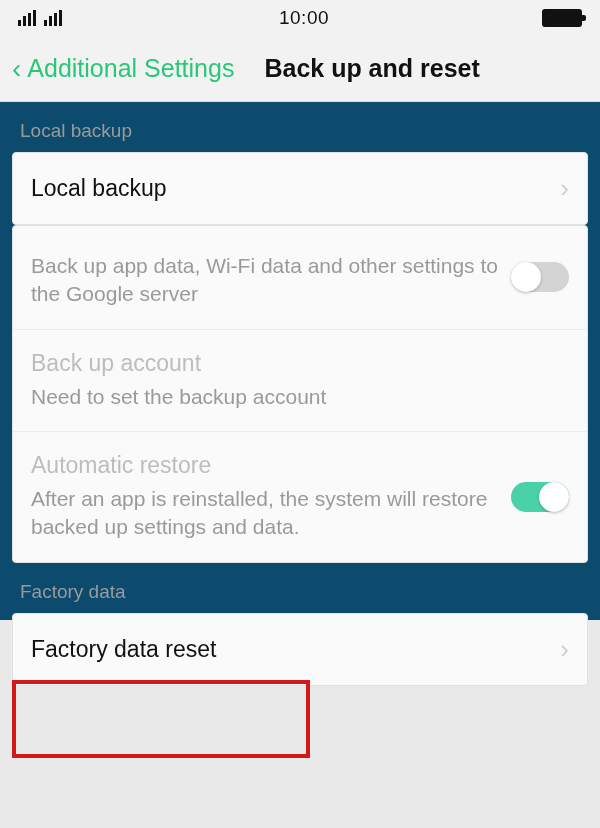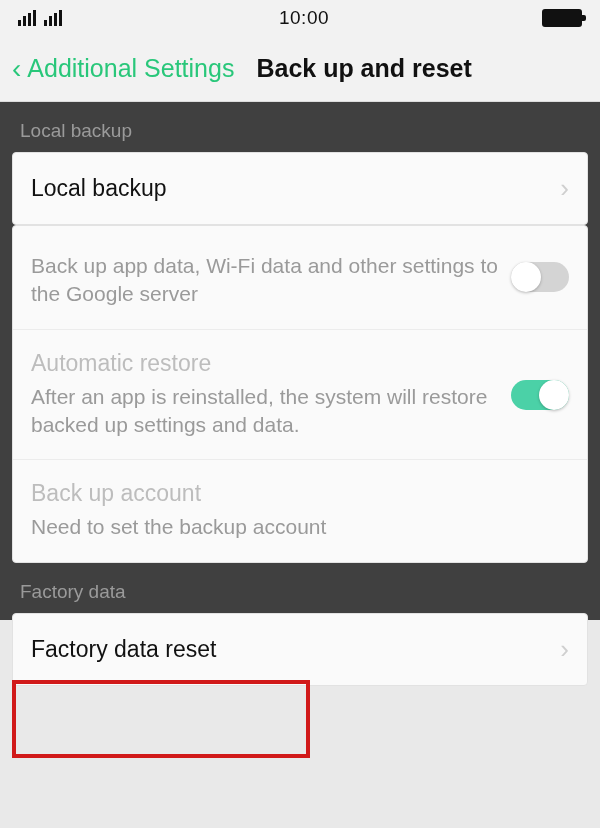--- a/index.html
+++ b/index.html
@@ -1,17 +1,17 @@
 <!DOCTYPE html>
 <html><head>
 <meta charset="utf-8">
 <style>
   * { margin: 0; padding: 0; box-sizing: border-box; font-family: -apple-system, "Helvetica Neue", Arial, sans-serif; }
   html, body { width: 600px; height: 828px; background: #e9e9e9; }
-  .screen { width: 600px; height: 620px; background: #404040; position: relative; }
+  .screen { width: 600px; height: 620px; background: #0c4a6e; position: relative; }
 
   
   .statusbar {
     height: 36px;
     display: flex;
     align-items: center;
     justify-content: space-between;
     padding: 0 18px;
     background: #f2f2f2;
     color: #111;
@@ -36,21 +36,21 @@
     align-items: center;
     padding: 0 12px;
     background: #f2f2f2;
     border-bottom: 1px solid #dcdcdc;
   }
   .back-link {
     display: flex; align-items: center; gap: 6px;
     color: #29c77a; font-size: 25px; font-weight: 400;
   }
   .back-link .chev { font-size: 28px; line-height: 1; }
-  .navtitle { color: #111; font-size: 25px; font-weight: 600; margin-left: 22px; }
+  .navtitle { color: #111; font-size: 25px; font-weight: 600; margin-left: 30px; }
 
   
   .section-label {
     padding: 18px 20px 10px 20px;
     color: #9a9a9a;
     font-size: 19px;
   }
 
   
   .card {
@@ -151,33 +151,33 @@
       <div class="text">
         <div class="subtitle">Back up app data, Wi-Fi data and other settings to the Google server</div>
       </div>
       <div class="toggle off">
           <div class="knob"></div>
         </div>
     </div>
 
     <div class="row disabled">
       <div class="text">
+        <div class="title">Back up account</div>
+        <div class="subtitle">Need to set the backup account</div>
+      </div>
+    </div>
+
+    <div class="row disabled">
+      <div class="text">
         <div class="title">Automatic restore</div>
         <div class="subtitle">After an app is reinstalled, the system will restore backed up settings and data.</div>
       </div>
       <div class="toggle on">
           <div class="knob"></div>
         </div>
-    </div>
-
-    <div class="row disabled">
-      <div class="text">
-        <div class="title">Back up account</div>
-        <div class="subtitle">Need to set the backup account</div>
-      </div>
     </div>
 
   </div>
 
   <div class="section-label">Factory data</div>
   <div class="card" style="position:relative;">
     <div class="row">
       <div class="text">
         <div class="title">Factory data reset</div>
       </div>

